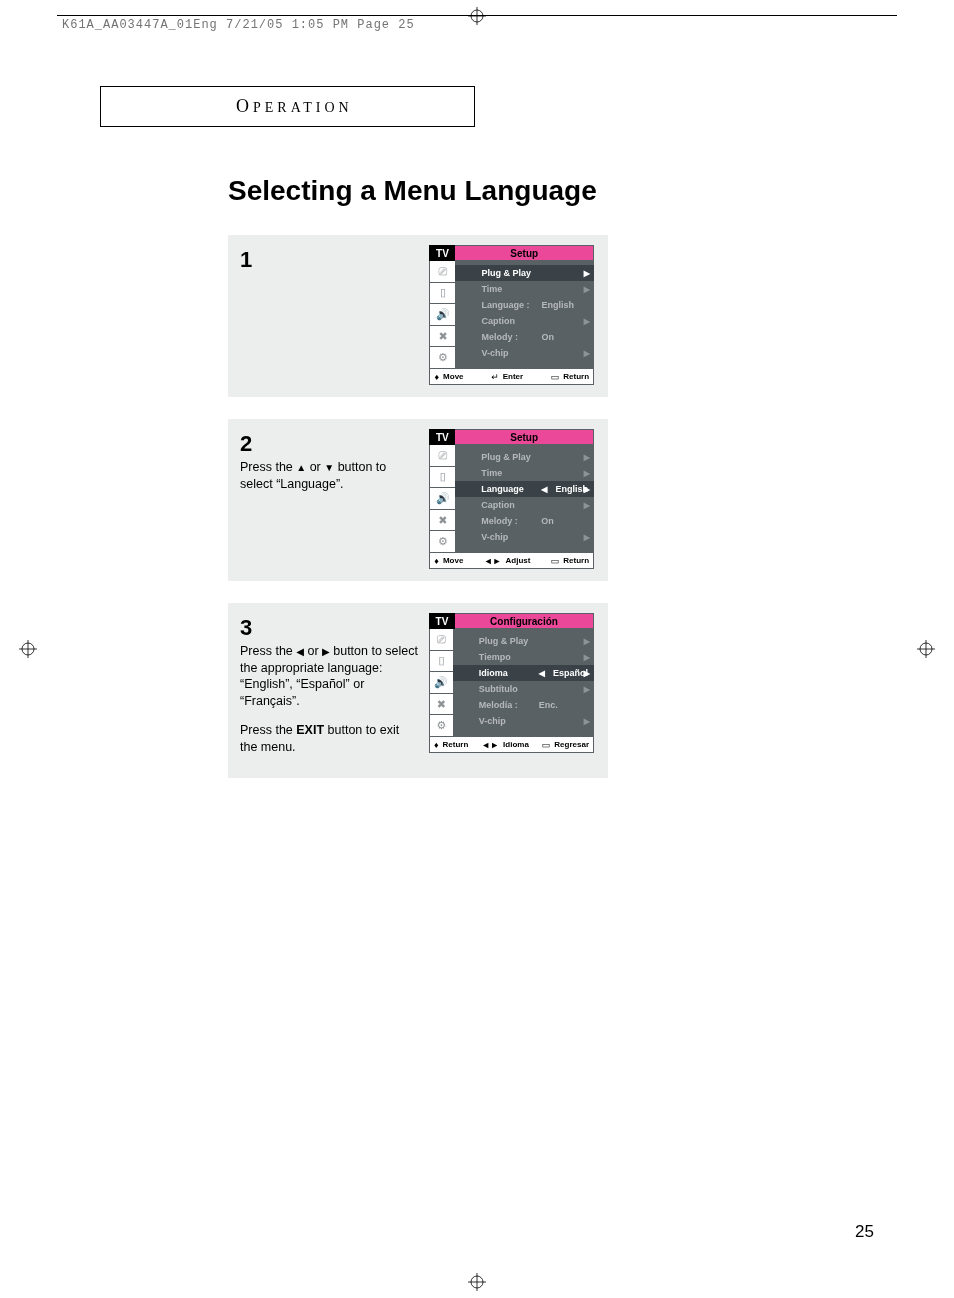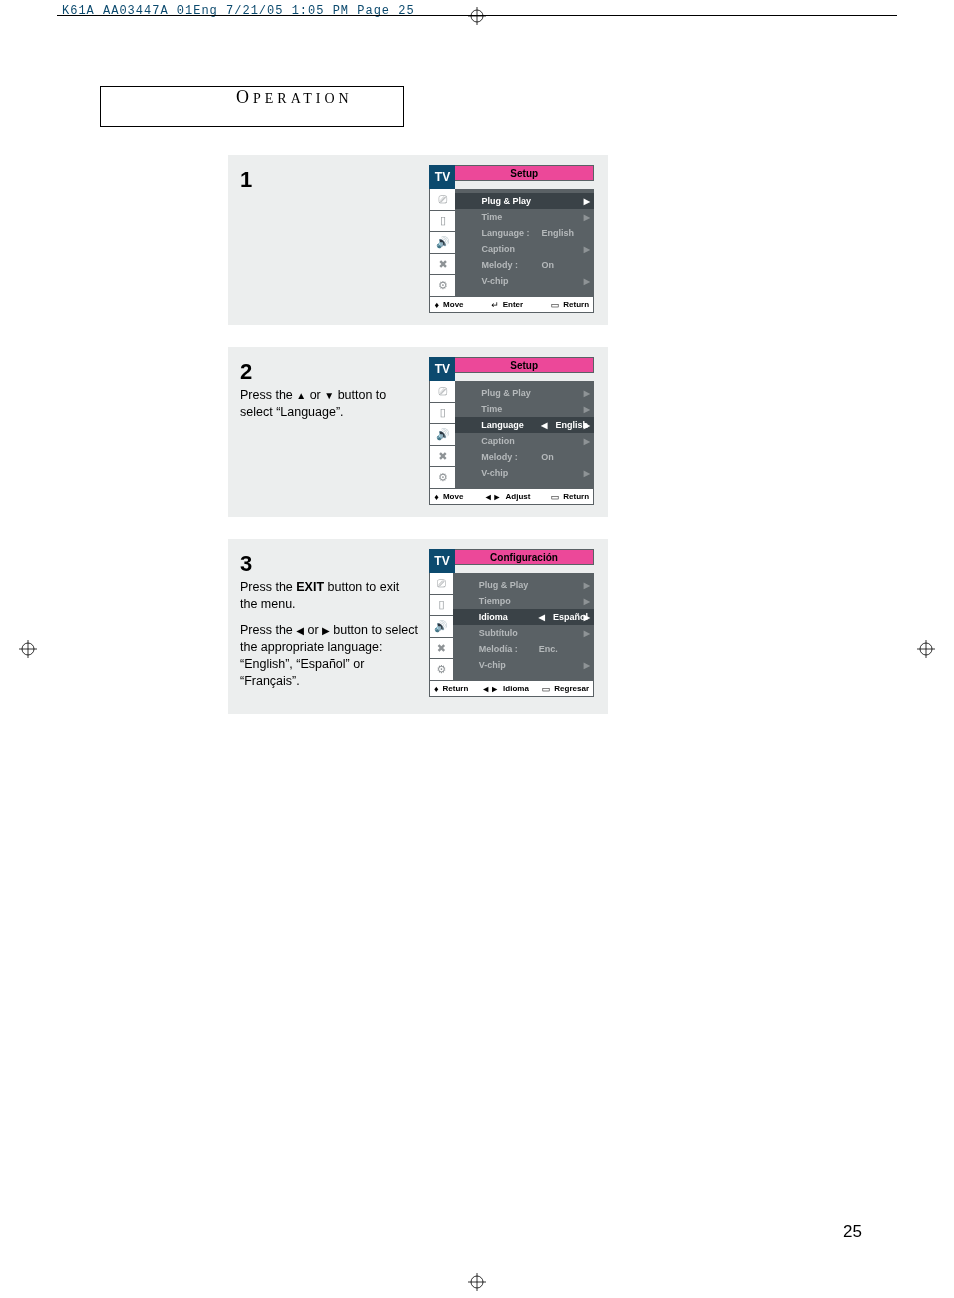--- a/index.html
+++ b/index.html
@@ -6,25 +6,25 @@
     margin: 0;
     padding: 0;
     background: #fff;
     font-family: Arial, Helvetica, sans-serif;
     width: 954px;
     height: 1298px;
     position: relative;
   }
   .print-header {
     position: absolute;
-    top: 4px;
+    top: 18px;
     left: 62px;
     font-family: "Courier New", monospace;
     font-size: 12px;
-    color: #0c4a6e;
+    color: #737373;
     letter-spacing: 1px;
   }
   .top-line {
     position: absolute;
     top: 15px;
     left: 57px;
     right: 57px;
     height: 1px;
     background: #000;
   }
@@ -40,23 +40,24 @@
   .reg-target{width:18px;height:18px;}
   .reg-target svg{display:block;}
   .page {
     position: absolute;
     top: 86px;
     left: 100px;
     width: 780px;
   }
   .section-title-box {
     border: 1px solid #000;
-    width: 304px;
+    width: 375px;
     height: 41px;
     display:flex;
+    align-items:center;
     padding-left:135px;
     box-sizing:border-box;
   }
   .section-title {
     font-family: "Times New Roman", serif;
     font-size: 18px;
     letter-spacing: 4px;
   }
   .main-title {
     font-size: 28px;
@@ -91,26 +92,26 @@
   .step-text .arrow{font-size:10px;}
   .osd {
     width: 165px;
     font-size: 9px;
     color: #fff;
   }
   .osd-top {
     display:flex;
   }
   .osd-tv-tab{
-    background:#0c4a6e;
+    background:#000000;
     color:#fff;
     font-weight:bold;
-    font-size:12px;
+    font-size:10px;
     width:26px;
-    height:24px;
+    height:16px;
     display:flex;
     align-items:center;
     justify-content:center;
   }
   .osd-title{
     flex:1;
     background:#ec4899;
     border:1px solid #5a6165;
     border-left:0;
     color:#000;
@@ -181,21 +182,21 @@
     font-size:8px;
     font-weight:bold;
     padding:0 4px;
     gap:4px;
   }
   .osd-footer .fspacer{flex:1;}
   .osd-footer .ficon{font-size:9px;font-weight:normal;}
   .page-num{
     position:absolute;
     top:1222px;
-    right:92px;
+    right:80px;
     font-size:17px;
     color:#000;
   }
 </style>
 </head>
 <body>
 
 <div class="print-header">K61A_AA03447A_01Eng  7/21/05  1:05 PM  Page 25</div>
 <div class="top-line"></div>
 
@@ -226,20 +227,21 @@
       <line x1="9" y1="0" x2="9" y2="18" stroke="#000" stroke-width="0.8"></line>
       <line x1="0" y1="9" x2="18" y2="9" stroke="#000" stroke-width="0.8"></line>
     </svg>
 </div>
 
 <div class="page">
   <div class="section-title-box">
     <span class="section-title">O<span style="font-size:14px;">PERATION</span></span>
   </div>
 
+  <div class="main-title">Selecting a Menu Language</div>
 
   <div id="steps-container">
       <div class="step-block">
         <div class="step-text">
           <div class="step-num">1</div>
         </div>
         <div class="osd">
           <div class="osd-top">
             <div class="osd-tv-tab">TV</div>
             <div class="osd-title">Setup</div>
@@ -354,22 +356,22 @@
             <span>Adjust</span>
             <span class="fspacer"></span>
             <span class="ficon">▭</span>
             <span>Return</span>
           </div>
         </div>
       </div>
       <div class="step-block">
         <div class="step-text">
           <div class="step-num">3</div>
+          <p style="margin: 0px 0px 12px;">Press the <span class="arrow">◀</span> or <span class="arrow">▶</span> button to select the appropriate language: “English”, “Español” or “Français”.</p>
           <p style="margin: 0px 0px 10px;">Press the <b>EXIT</b> button to exit the menu.</p>
-          <p style="margin: 0px 0px 12px;">Press the <span class="arrow">◀</span> or <span class="arrow">▶</span> button to select the appropriate language: “English”, “Español” or “Français”.</p>
         </div>
         <div class="osd">
           <div class="osd-top">
             <div class="osd-tv-tab">TV</div>
             <div class="osd-title">Configuración</div>
           </div>
           <div class="osd-body">
             <div class="osd-iconcol osd-iconcol-border">
               <div class="osd-icon">⎚</div>
               <div class="osd-icon">▯</div>

